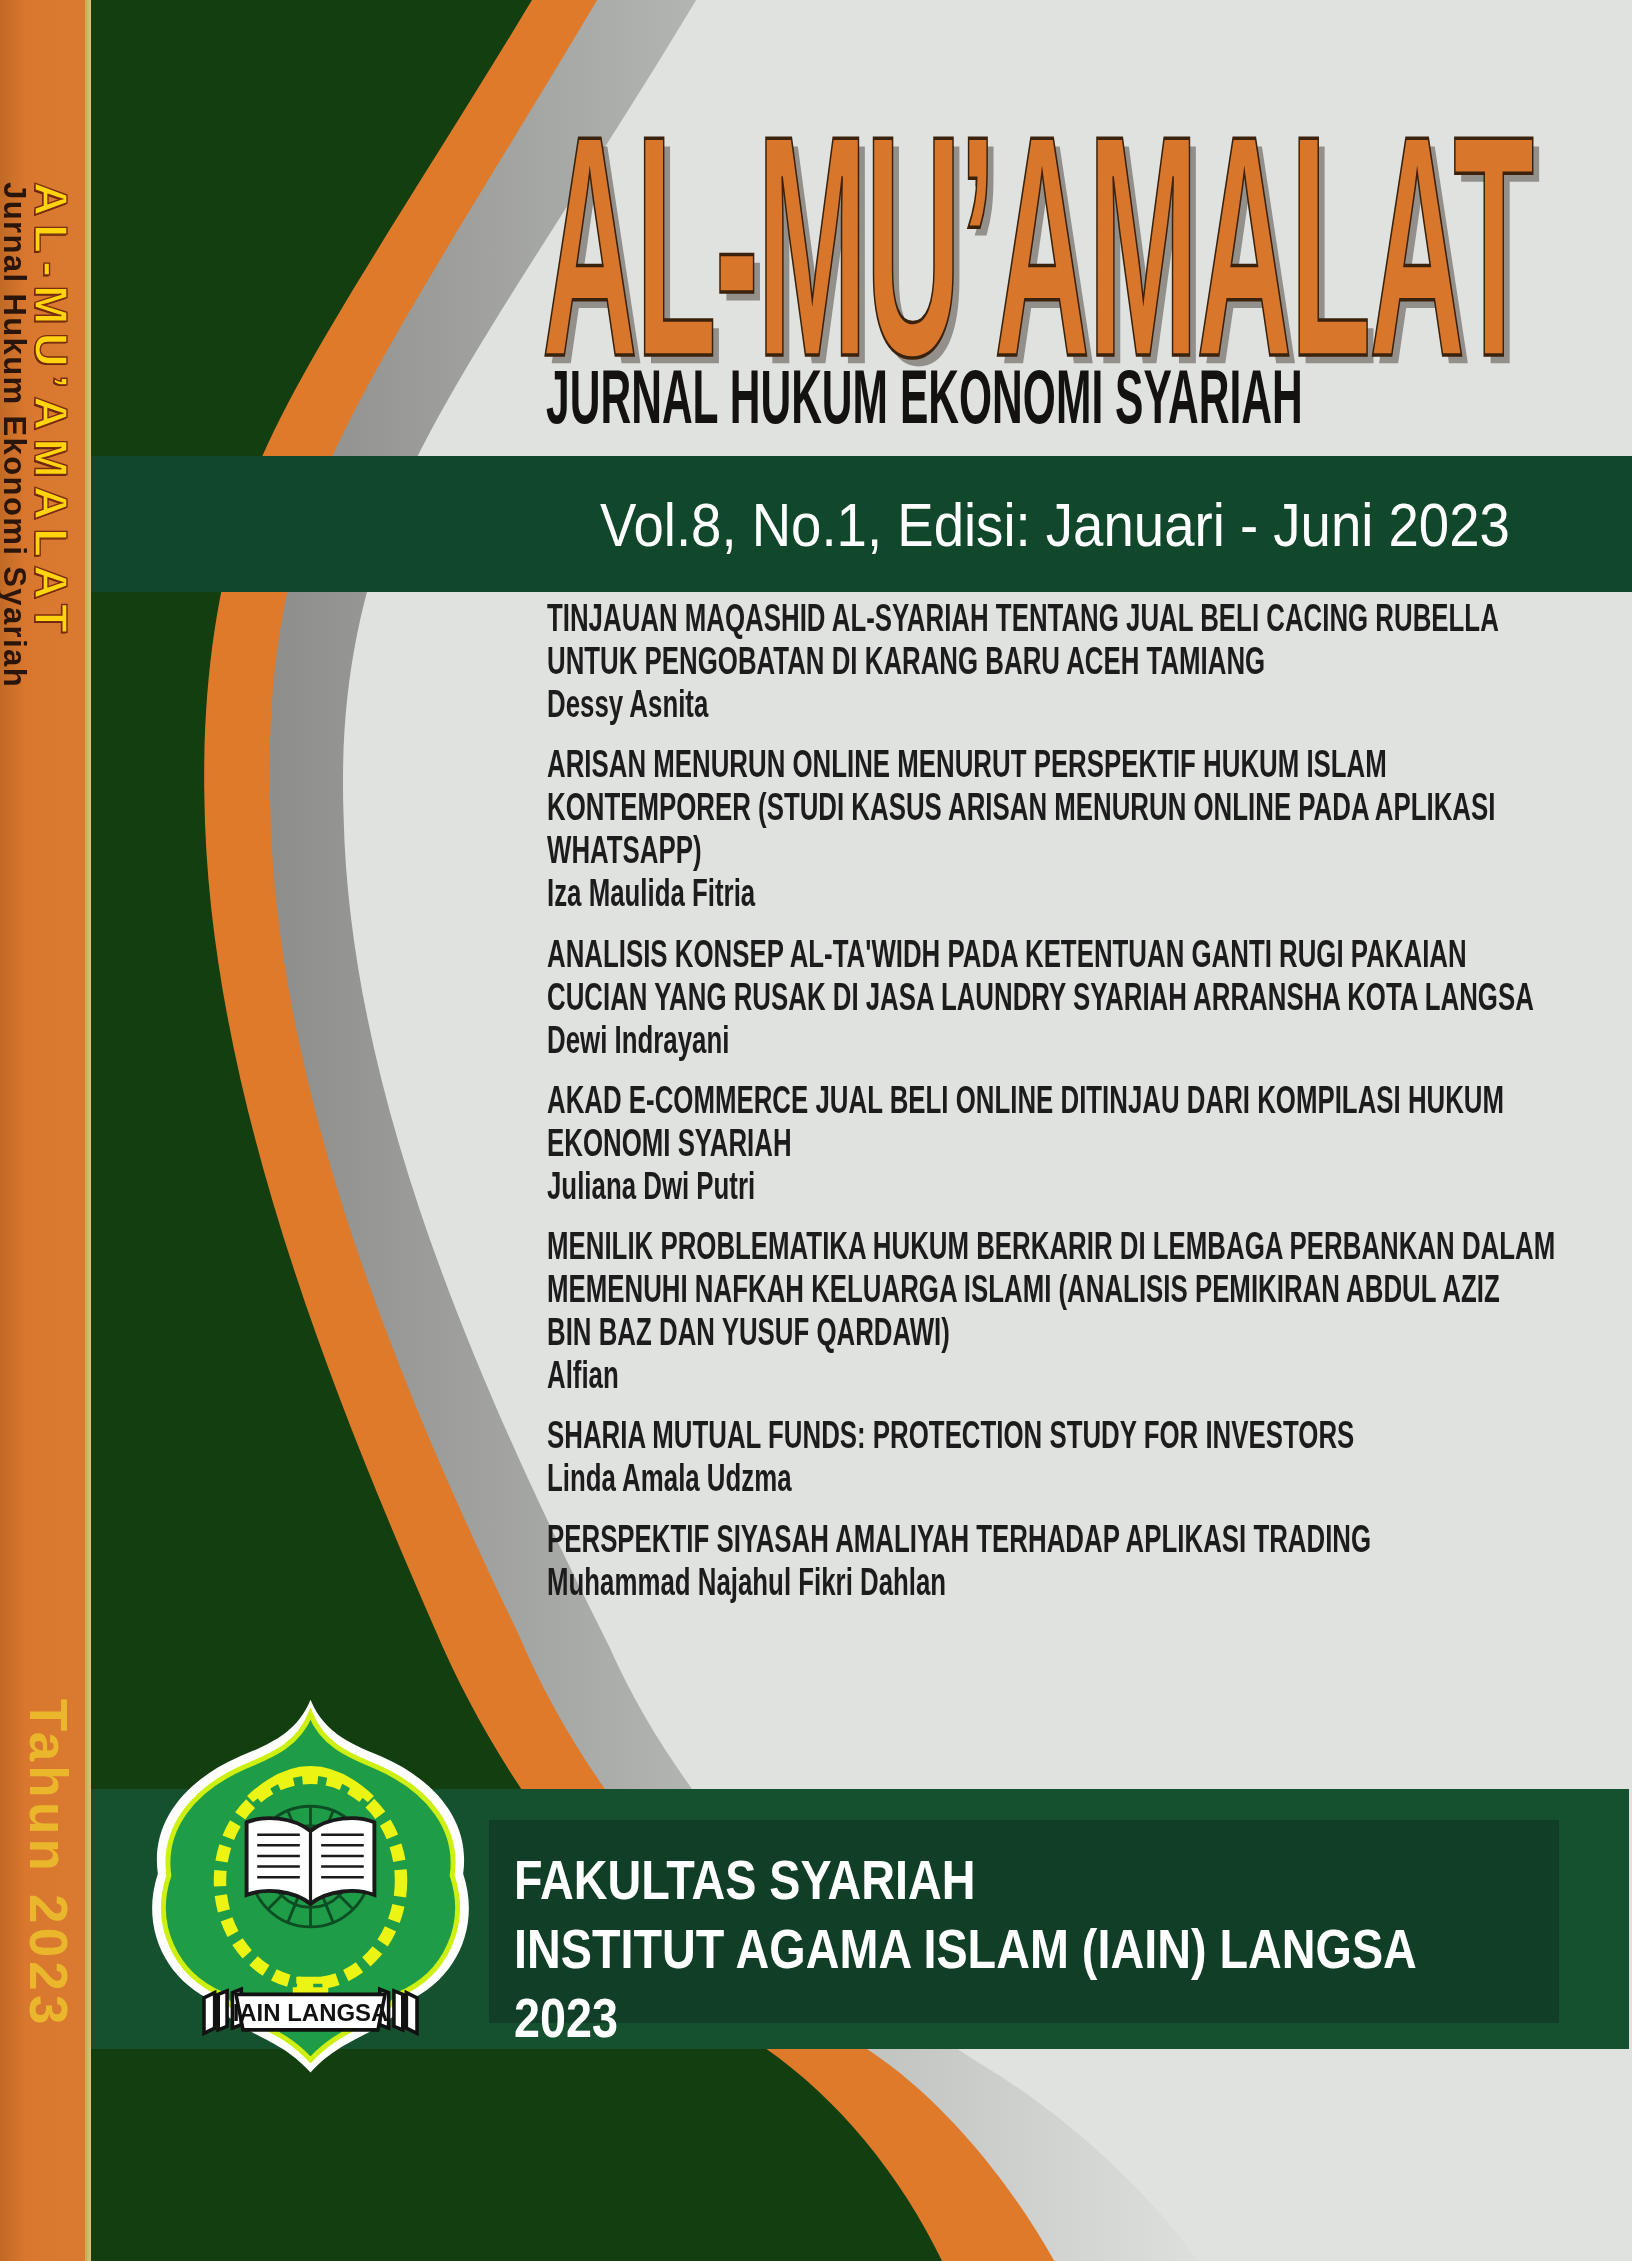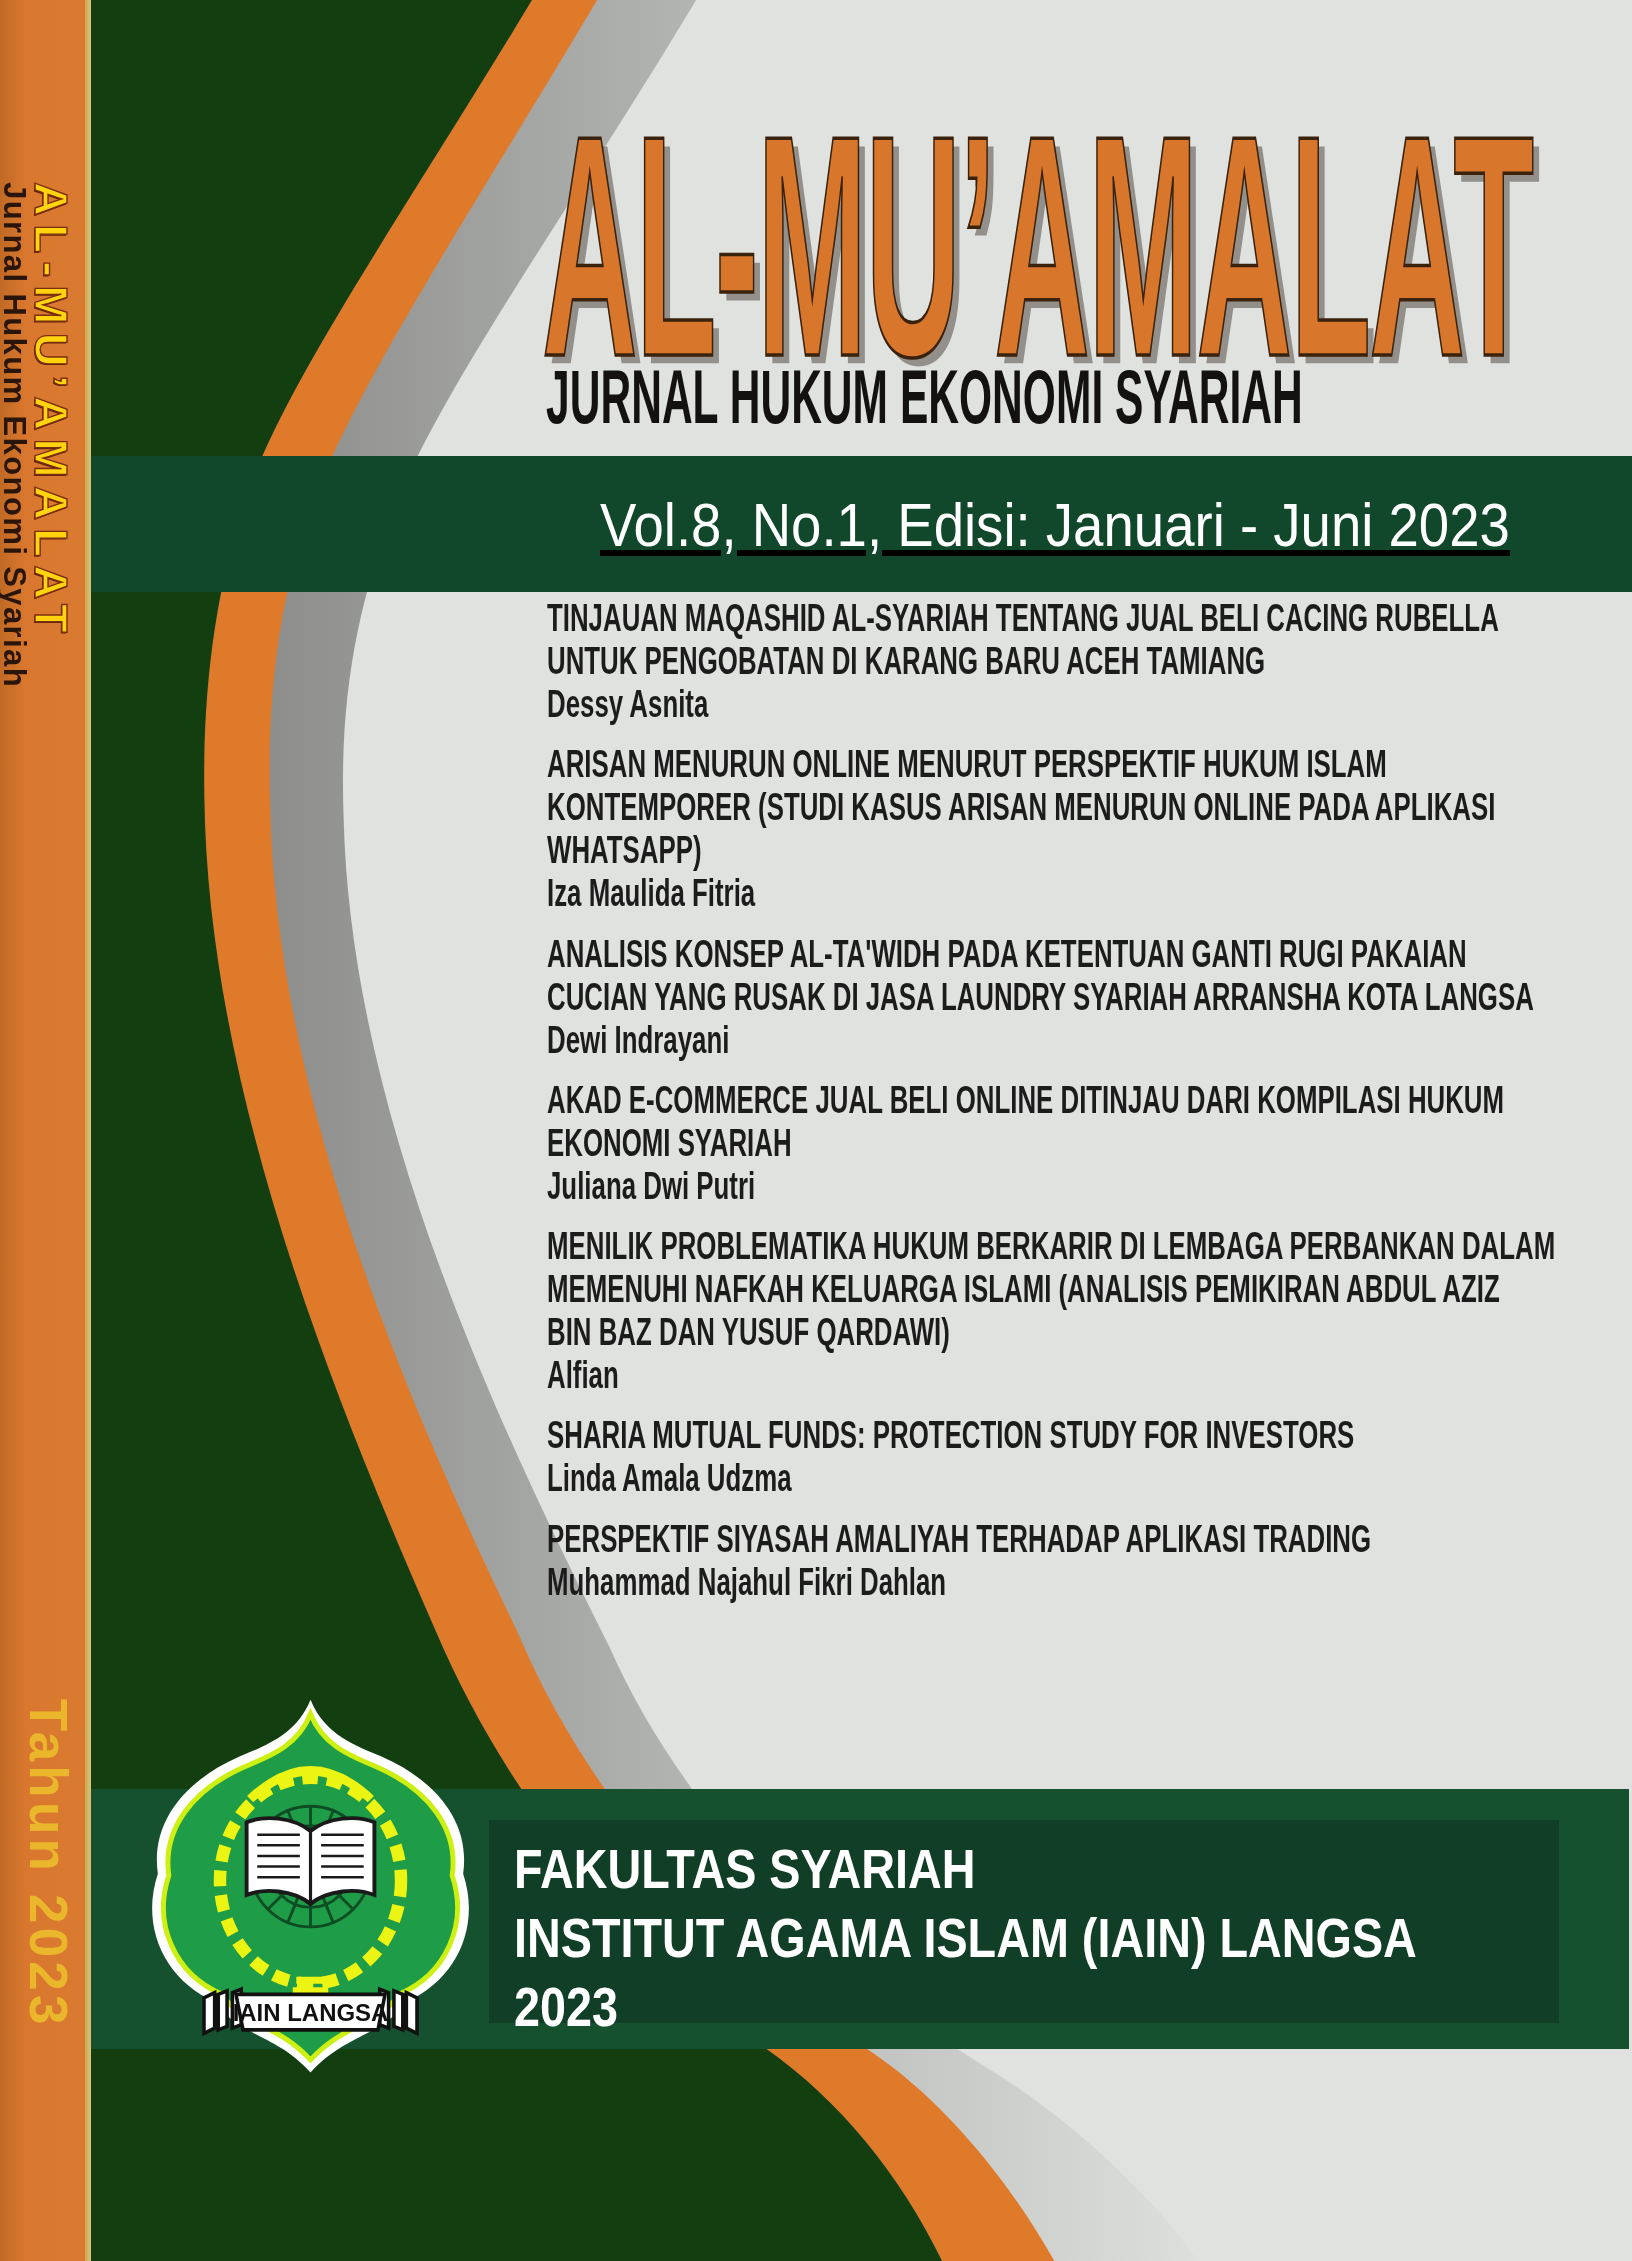--- a/index.html
+++ b/index.html
@@ -31,36 +31,36 @@
     letter-spacing:-4.2px;color:#d8772b;transform:scaleX(0.42);transform-origin:0 0;
     -webkit-text-stroke:3.5px #3a220c;white-space:nowrap;
     text-shadow:15.2px 8.3px 0 rgba(70,62,55,0.50);}
   .masthead-sub{position:absolute;left:546px;top:357px;z-index:2;}
   .masthead-sub span{display:inline-block;font-size:76px;line-height:1.05;font-weight:bold;
     color:#141210;transform:scaleX(0.56);transform-origin:0 0;white-space:nowrap;}
 
   
   .banner-top{position:absolute;left:89px;top:456px;width:1544px;height:136px;z-index:2;
     background:#11472b;display:flex;align-items:center;justify-content:center;
-    padding-left:388px;box-sizing:border-box;text-decoration:underline;}
+    padding-left:388px;box-sizing:border-box;}
   .banner-top span{display:inline-block;font-size:62px;color:#ffffff;font-weight:400;
     transform:scaleX(0.88);white-space:nowrap;}
 
   
   .articles{position:absolute;left:547px;top:597px;width:1559px;z-index:2;
     transform:scaleX(0.68);transform-origin:0 0;color:#1c1c1c;}
   .article{margin-bottom:17.3px;}
   .article-title{font-size:38px;line-height:43px;font-weight:bold;white-space:pre-line;}
   .article-author{font-size:38px;line-height:43px;font-weight:bold;}
 
   
   .banner-bottom{position:absolute;left:89px;top:1789px;width:1540px;height:260px;
     background:#15512e;z-index:2;}
   .banner-bottom-inner{position:absolute;left:489px;top:1820px;width:1070px;height:203px;
-    background:#113e26;z-index:3;box-sizing:border-box;padding:15px 0 0 25px;}
+    background:#113e26;z-index:3;box-sizing:border-box;padding:26px 0 0 25px;}
   .publisher-line{display:block;font-size:55px;line-height:69px;font-weight:bold;color:#ffffff;
     transform:scaleX(0.85);transform-origin:0 0;white-space:nowrap;}
 
   
   .logo{position:absolute;left:133px;top:1696px;width:355px;height:382px;z-index:5;}
 </style>
 </head>
 <body>
 
 <div class="page">

